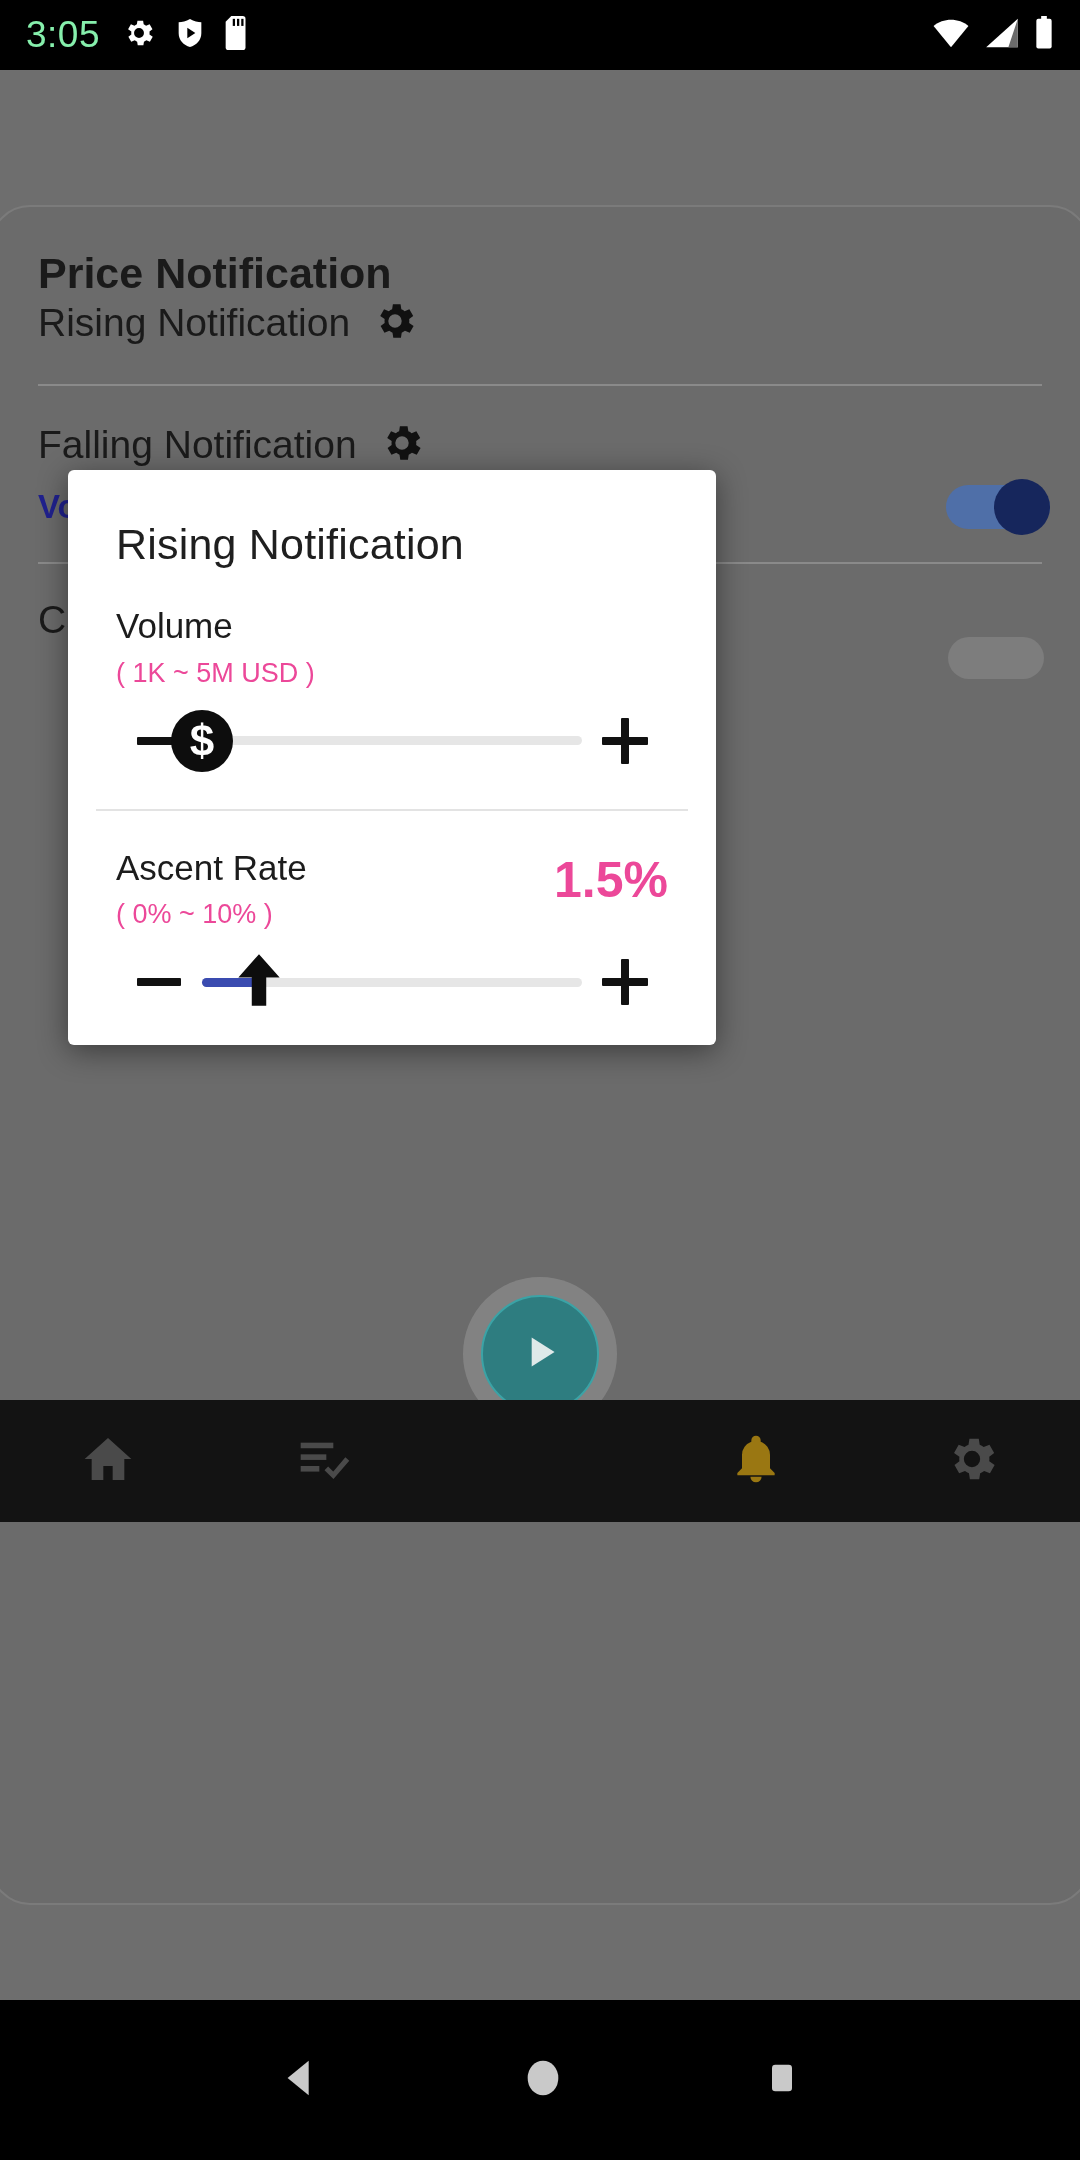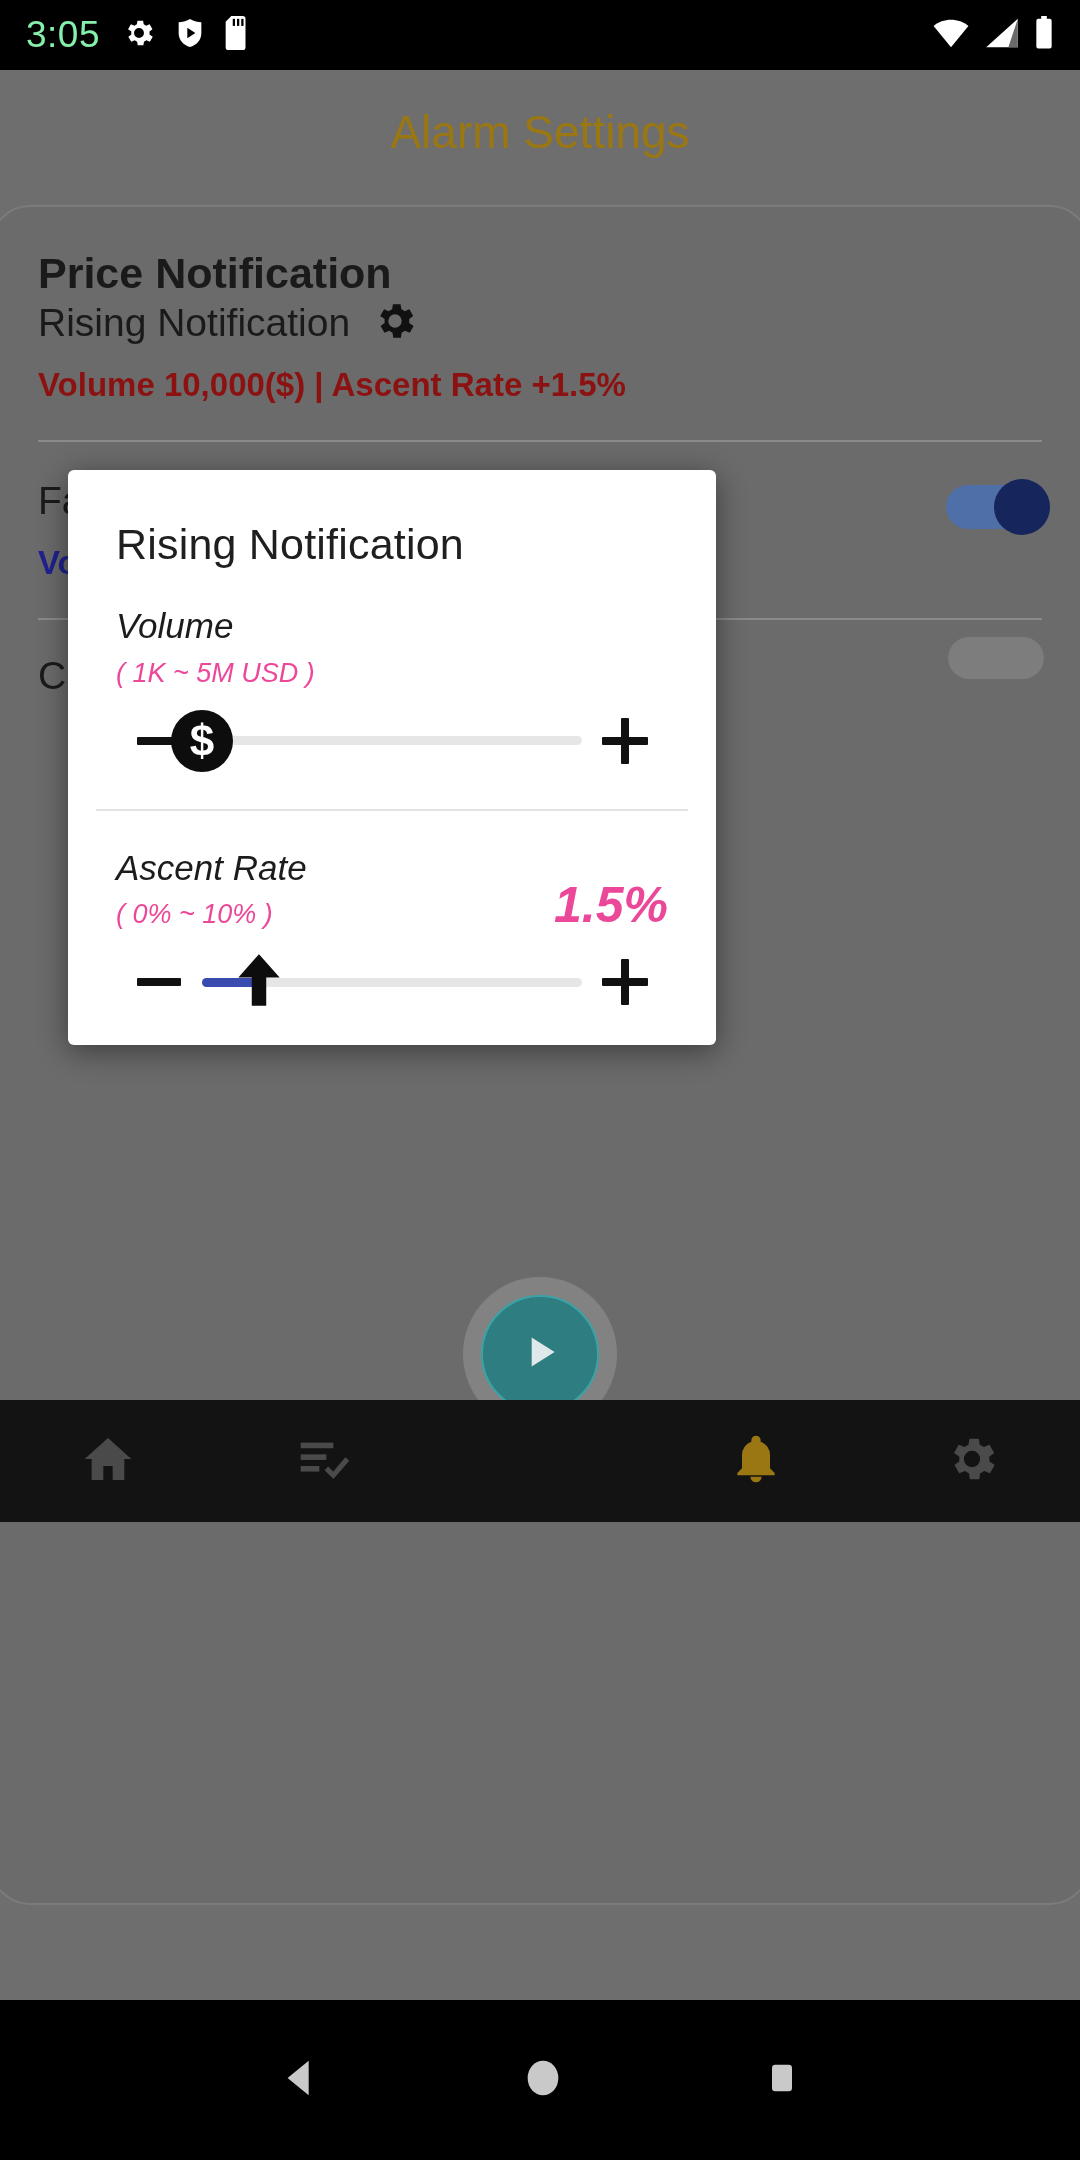--- a/index.html
+++ b/index.html
@@ -84,23 +84,22 @@
     position:absolute; left:68px; top:470px; width:648px; height:575px;
     background:#fff; border-radius:6px;
     box-shadow:0 6px 30px rgba(0,0,0,.45);
     padding:0;
   }
   .dlg-title{
     font-size:43px; color:#1f1f1f; padding:50px 0 0 48px; letter-spacing:.2px;
   }
   .sec{ padding:0 30px; }
   .sec-row{
-    display:flex; align-items:flex-end; justify-content:space-between;
+    display:flex; align-items:flex-start; justify-content:space-between;
     padding:38px 18px 0 18px;
-    font-style:italic;
   }
   .sec-name{ font-size:35px; color:#1c1c1c; line-height:1.1; }
   .sec-range{ font-size:27px; color:#ec4899; margin-top:12px; }
   .sec-value{ font-size:50px; font-weight:bold; color:#1f1f1f; line-height:1; padding-top:6px; }
   .sec-value.red{ color:#ec4899; }
 
   .slider-row{
     display:flex; align-items:center; padding:18px 18px 0 18px; height:86px;
   }
   .btn-minus, .btn-plus{
@@ -167,34 +166,32 @@
       <svg width="20" height="34" viewBox="0 0 12 24">
           <rect x="4" y="0" width="4" height="2.4" fill="#fff"></rect>
           <rect x="0.6" y="2" width="10.8" height="21" rx="1.4" fill="#fff"></rect>
         </svg>
     </span>
   </span>
 </div>
 
 <div class="appscreen">
 
-  <div class="app-title">Alarm Settings</div>
 
   <div class="card">
     <div class="card-title">Price Notification</div>
 
     <div class="row-head">
       <span class="row-label">Rising Notification</span>
       <span>
         <svg width="46" height="46" viewBox="0 0 24 24">
             <path fill="#111" d="M19.4 13a7.9 7.9 0 000-2l2.1-1.6-2-3.5-2.5 1a8 8 0 00-1.7-1l-.4-2.6h-4l-.4 2.6a8 8 0 00-1.7 1l-2.5-1-2 3.5L6.6 11a7.9 7.9 0 000 2l-2.1 1.6 2 3.5 2.5-1a8 8 0 001.7 1l.4 2.6h4l.4-2.6a8 8 0 001.7-1l2.5 1 2-3.5zM12 15.5A3.5 3.5 0 1115.5 12 3.5 3.5 0 0112 15.5z"></path>
           </svg>
       </span>
     </div>
-    <div class="row-sub sub-red">Volume 10,000($) | Ascent Rate +1.5%</div>
 
     <div class="hr"></div>
 
     <div class="row-head">
       <span class="row-label">Falling Notification</span>
       <span>
         <svg width="46" height="46" viewBox="0 0 24 24">
             <path fill="#111" d="M19.4 13a7.9 7.9 0 000-2l2.1-1.6-2-3.5-2.5 1a8 8 0 00-1.7-1l-.4-2.6h-4l-.4 2.6a8 8 0 00-1.7 1l-2.5-1-2 3.5L6.6 11a7.9 7.9 0 000 2l-2.1 1.6 2 3.5 2.5-1a8 8 0 001.7 1l.4 2.6h4l.4-2.6a8 8 0 001.7-1l2.5 1 2-3.5zM12 15.5A3.5 3.5 0 1115.5 12 3.5 3.5 0 0112 15.5z"></path>
           </svg>
       </span>

